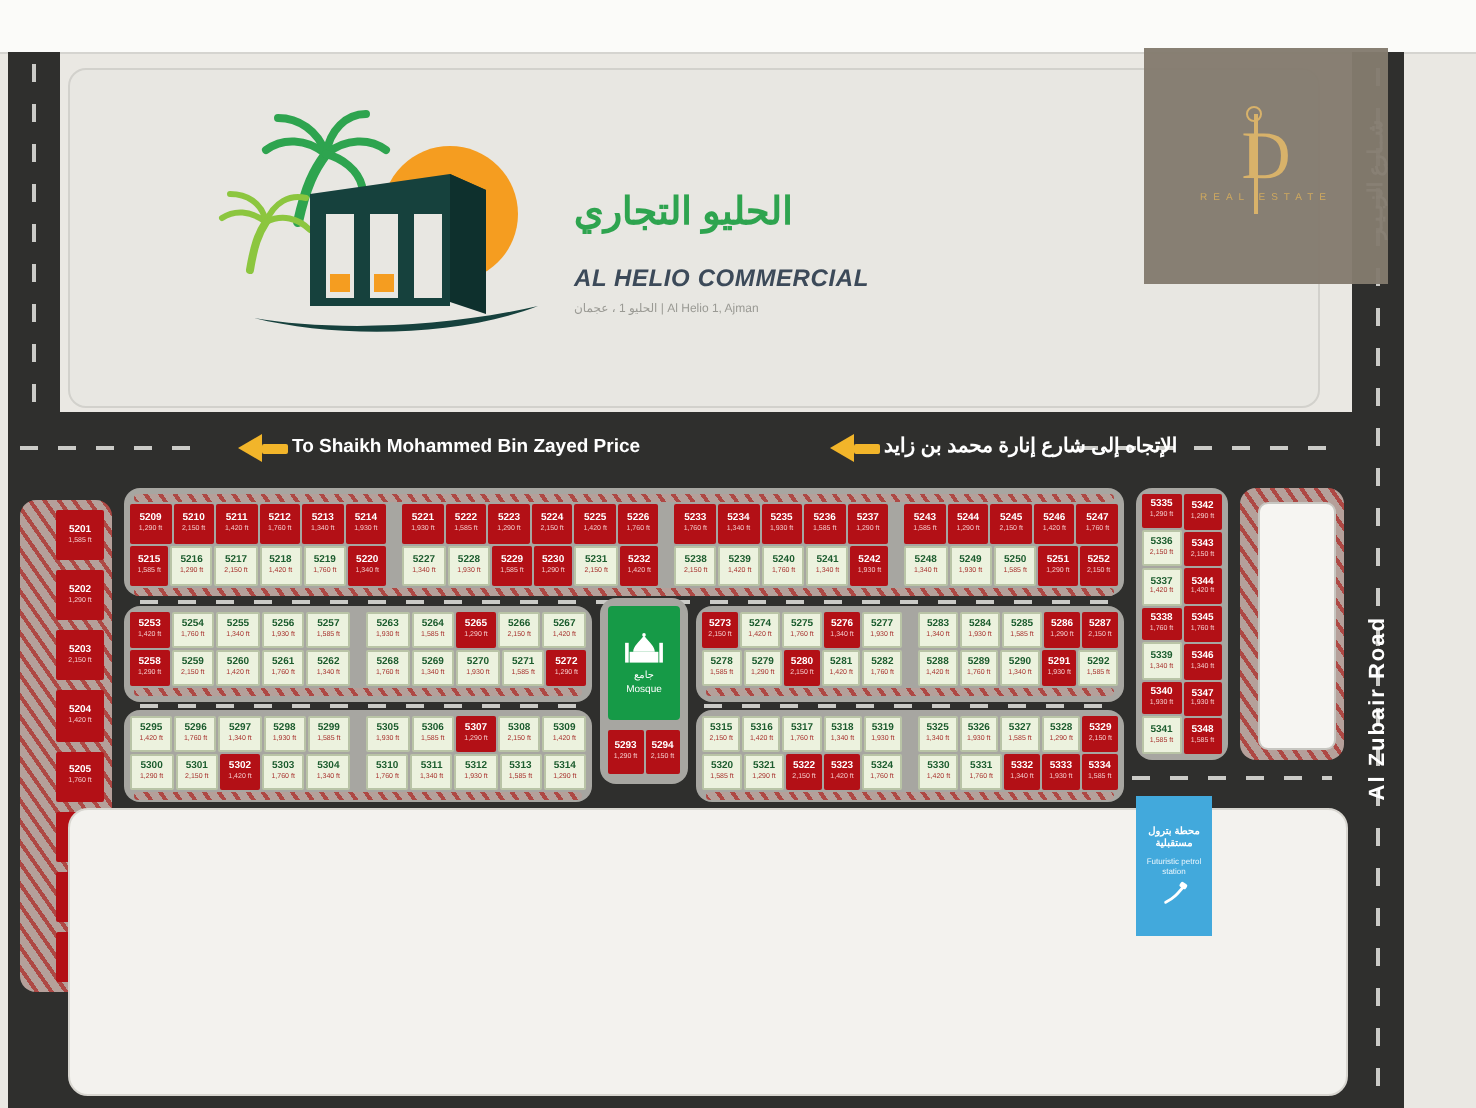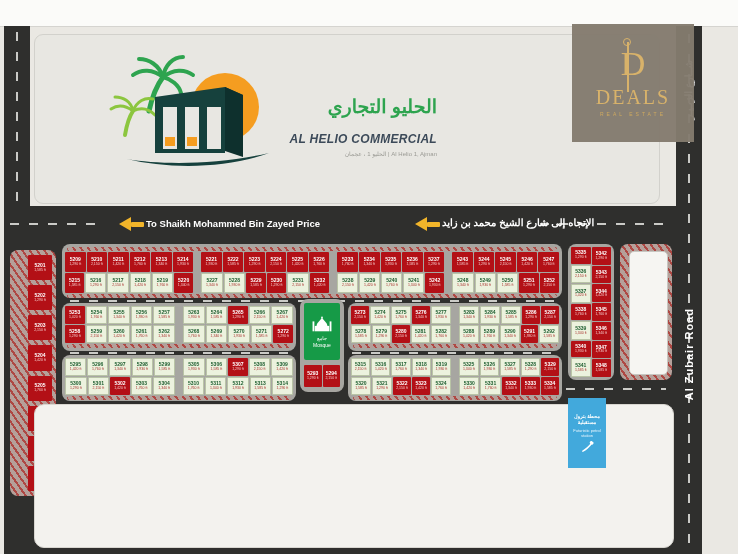--- a/index.html
+++ b/index.html
@@ -24,21 +24,21 @@
   .vroad-label{color:#fff;font-weight:bold;writing-mode:vertical-rl;transform:rotate(180deg);
                letter-spacing:1px;font-size:11px;white-space:nowrap;}
 
   .arrow{display:flex;align-items:center;}
   .arrow .head{width:0;height:0;border:7px solid transparent;border-right:12px solid #f2b52a;}
   .arrow .tail{width:13px;height:5px;background:#f2b52a;border-radius:1px;}
 
   
   .top-pad{left:34px;top:34px;width:624px;height:168px;background:#e8e7e2;
            border:1px solid #d2d1cc;border-radius:9px;}
-  .logo-text{left:252px;top:62px;width:150px;text-align:right;}
+  .logo-text{left:252px;top:62px;width:150px;text-align:left;}
   .logo-ar{color:#2ea44f;font-weight:bold;font-size:19px;line-height:1.1;}
   .logo-en{color:#3c4a59;font-weight:bold;font-style:italic;font-size:12px;margin-top:14px;letter-spacing:.3px;}
   .logo-sub{color:#9a9a94;font-size:6px;margin-top:4px;}
 
   
   .deals-box{left:572px;top:24px;width:122px;height:118px;background:rgba(131,123,110,.96);
              display:flex;flex-direction:column;align-items:center;justify-content:center;z-index:5;}
   .deals-d{color:#d8b26a;font-family:"Liberation Serif",serif;font-size:34px;line-height:.9;position:relative;}
   .deals-d .key-stem{position:absolute;left:50%;top:-7px;width:2px;height:50px;background:#d8b26a;transform:translateX(-6px);}
   .deals-d .key-bow{position:absolute;left:50%;top:-11px;width:6px;height:6px;border:1.5px solid #d8b26a;border-radius:50%;transform:translateX(-10px);}
@@ -188,21 +188,20 @@
     <div class="logo-en">AL HELIO COMMERCIAL</div>
     <div class="logo-sub">الحليو 1 ، عجمان  |  Al Helio 1, Ajman</div>
   </div>
 </div>
 
 <div class="abs deals-box">
   <div class="deals-d">
     <span class="key-stem"></span><span class="key-bow"></span>
     <span>D</span>
   </div>
-  <div class="deals-name">DEALS</div>
   <div class="deals-tag">REAL ESTATE</div>
 </div>
 
 <div class="abs road right-vroad">
   <div class="abs dash-v" style="left:12px;top:8px;height:512px;"></div>
   <div class="abs vroad-label" style="left:7px;top:34px;font-size:10px;">شــارع الزبـيـر</div>
   <div class="abs vroad-label" style="left:7px;top:282px;">Al Zubair Road</div>
 </div>
 
 <div class="abs road top-hroad">
@@ -210,21 +209,21 @@
   <div class="abs dash-h" style="left:536px;top:17px;width:128px;"></div>
   <div class="abs arrow" style="left:108px;top:11px;">
     <span class="head"></span>
       <span class="tail"></span>
   </div>
   <div class="abs road-label" style="left:142px;top:12px;font-size:9.5px;">To Shaikh Mohammed Bin Zayed Price</div>
   <div class="abs arrow" style="left:404px;top:11px;">
     <span class="head"></span>
       <span class="tail"></span>
   </div>
-  <div class="abs road-label" style="left:438px;top:11px;font-size:10px;direction:rtl;">الإتجاه إلى شارع الشيخ محمد بن زايد</div>
+  <div class="abs road-label" style="left:438px;top:11px;font-size:10px;direction:rtl;">الإتجاه إلى شارع إنارة محمد بن زايد</div>
 </div>
 
 <div class="abs pad hatch leftcol-pad">
   <div class="leftcol-inner">
       <div class="plot sold">
         <div class="pn">5201</div>
         <div class="pa">1,585 ft</div>
       </div>
       <div class="plot sold">
         <div class="pn">5202</div>

